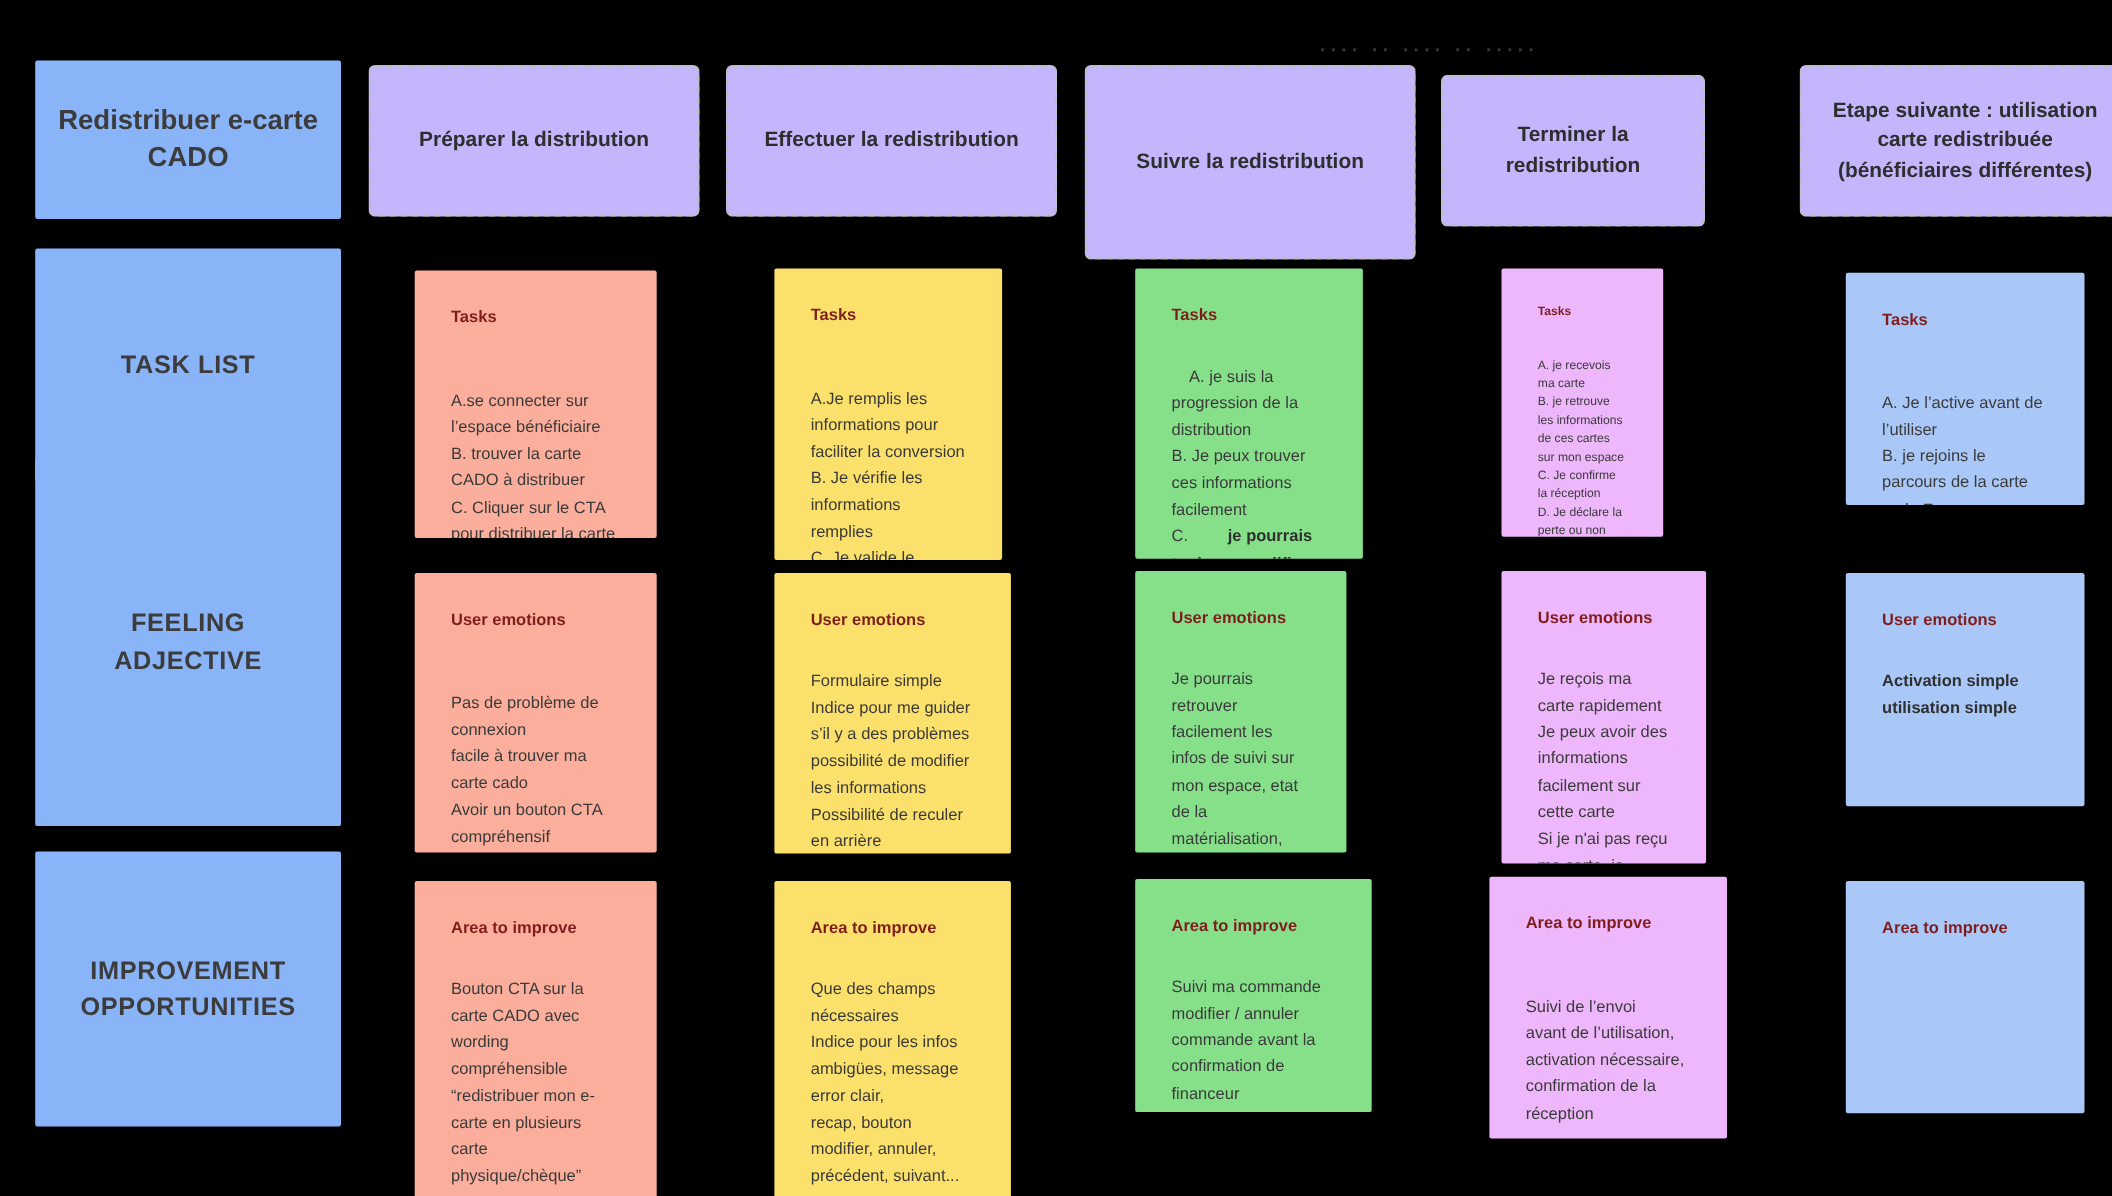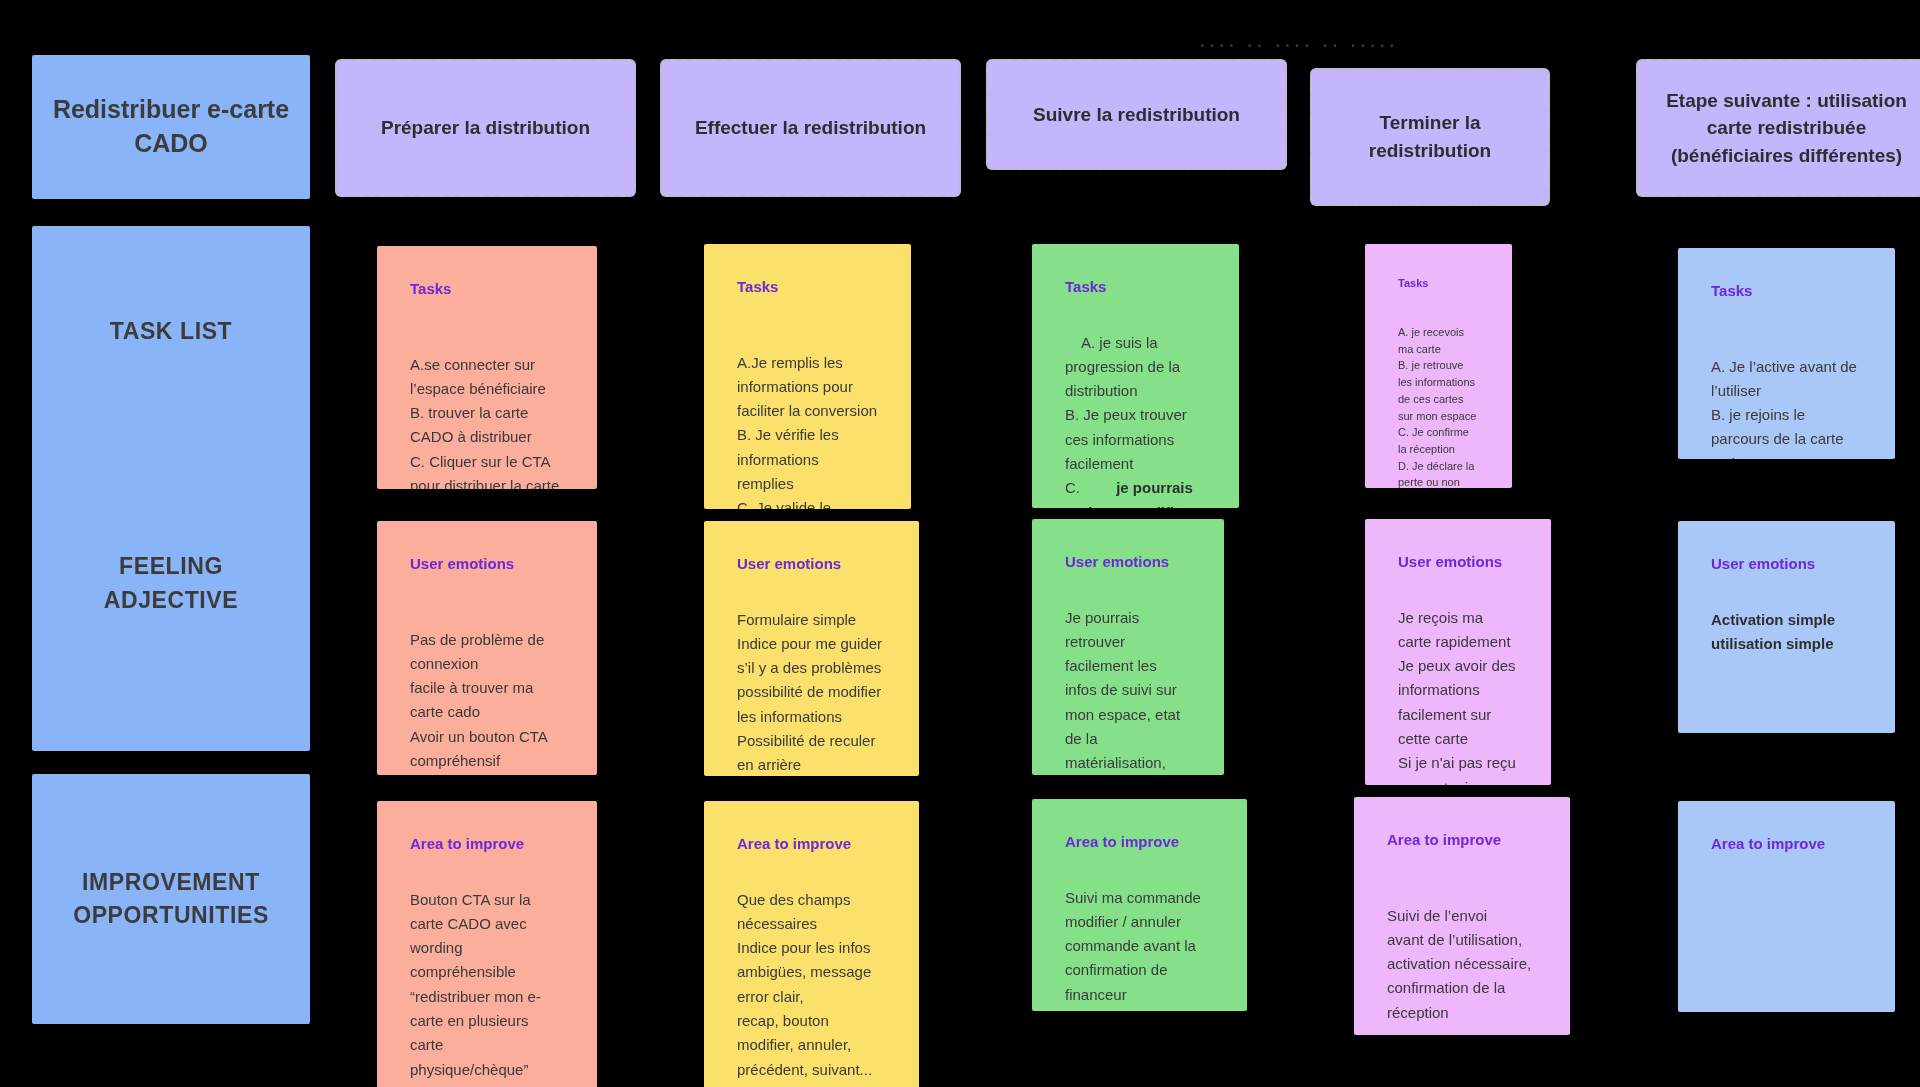--- a/index.html
+++ b/index.html
@@ -64,21 +64,21 @@
     border-radius: 2px;
     padding: 16px 17px 14px 17px;
     color: #3A3A3A;
     overflow: hidden;
     box-shadow: 0 1px 2px rgba(0,0,0,0.35);
   }
   .note .note-title {
     font-weight: bold;
     font-size: 15px;
     line-height: 1.5;
-    color: #6d28d9;
+    color: #7f1d1d;
   }
   .note .note-body {
     font-size: 15px;
     line-height: 1.62;
     white-space: pre-line;
     color: #3A3A3A;
   }
   .note .note-body.gap { margin-top: 20px; }
   .note .note-body.bold { font-weight: bold; color: #2F2F2F; }
 
@@ -125,21 +125,21 @@
   <div class="blk rowlabel caps" style="left: 0px; top: 384px; width: 278px; height: 335px; white-space: pre-line;" style-whitespace="pre-line">FEELING
 ADJECTIVE</div>
 
   <div class="blk rowlabel caps" style="left: 0px; top: 742px; width: 278px; height: 250px; white-space: pre-line;">IMPROVEMENT
 OPPORTUNITIES</div>
 
   <div class="blk stage" style="left: 628px; top: 27px; width: 301px; height: 138px; white-space: pre-line;">Effectuer la redistribution</div>
 
   <div class="blk stage" style="left: 303px; top: 27px; width: 301px; height: 138px; white-space: pre-line;">Préparer la distribution</div>
 
-  <div class="blk stage" style="left: 954px; top: 27px; width: 301px; height: 111px; white-space: pre-line;">Suivre la redistribution</div>
+  <div class="blk stage" style="left: 954px; top: 27px; width: 301px; height: 177px; white-space: pre-line;">Suivre la redistribution</div>
 
   <div class="blk stage" style="left: 1278px; top: 36px; width: 240px; height: 138px; white-space: pre-line;">Terminer la redistribution</div>
 
   <div class="blk stage" style="left:1604px; top:27px; width:301px; height:138px; white-space:pre-line;">Etape suivante : utilisation carte redistribuée
 (bénéficiaires différentes)</div>
 
   <div class="blk note c-red" style="left:345px; top:214px; width:220px; height:243px;">
     <div class="note-title">Tasks</div>
     <div class="note-body gap">A.se connecter sur l’espace bénéficiaire
 B. trouver la carte CADO à distribuer

